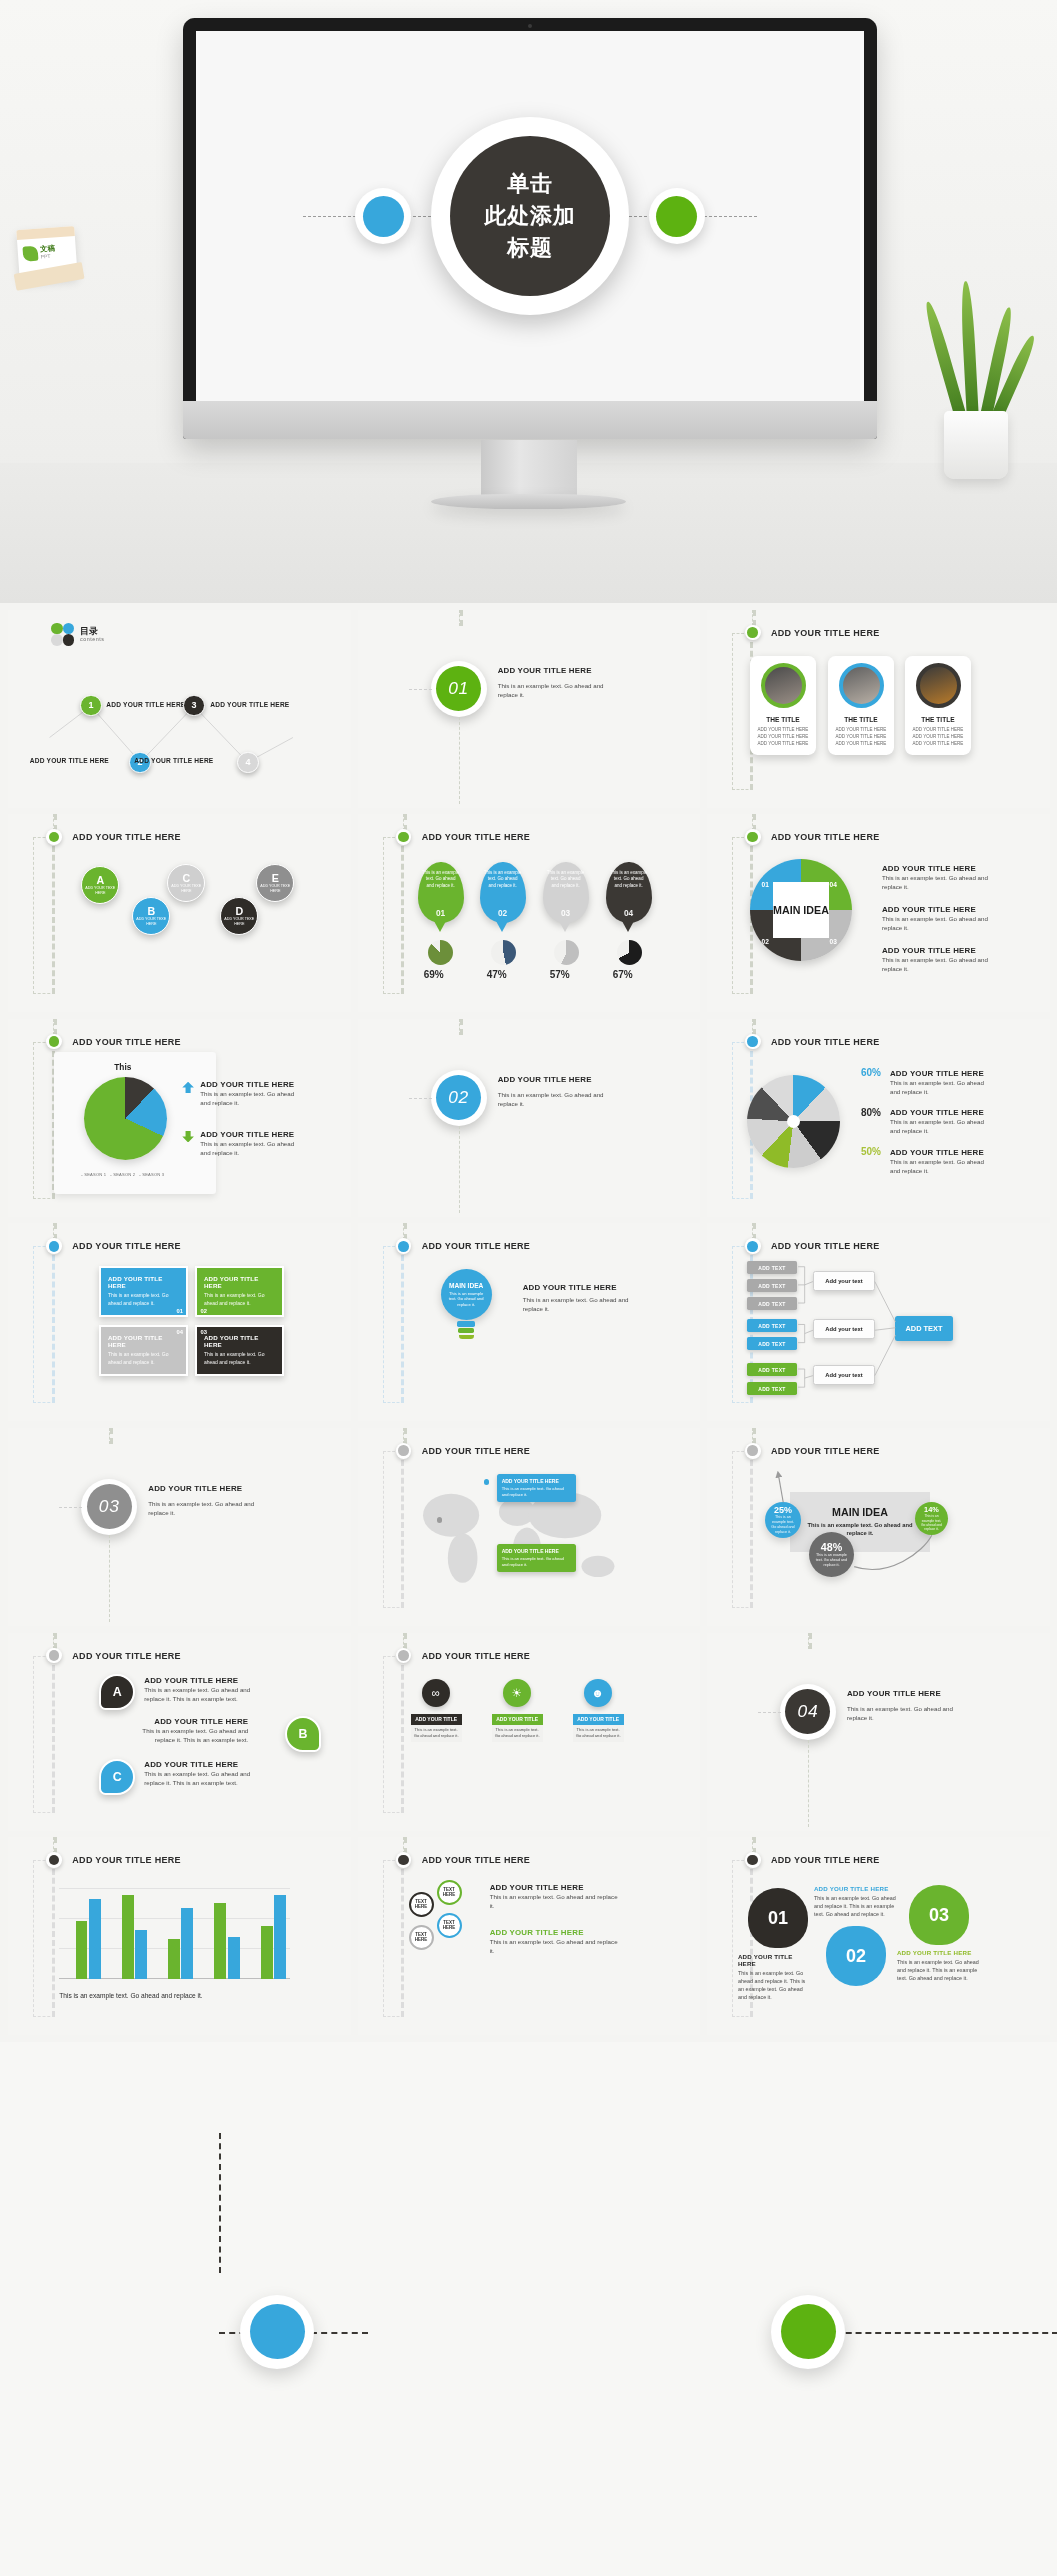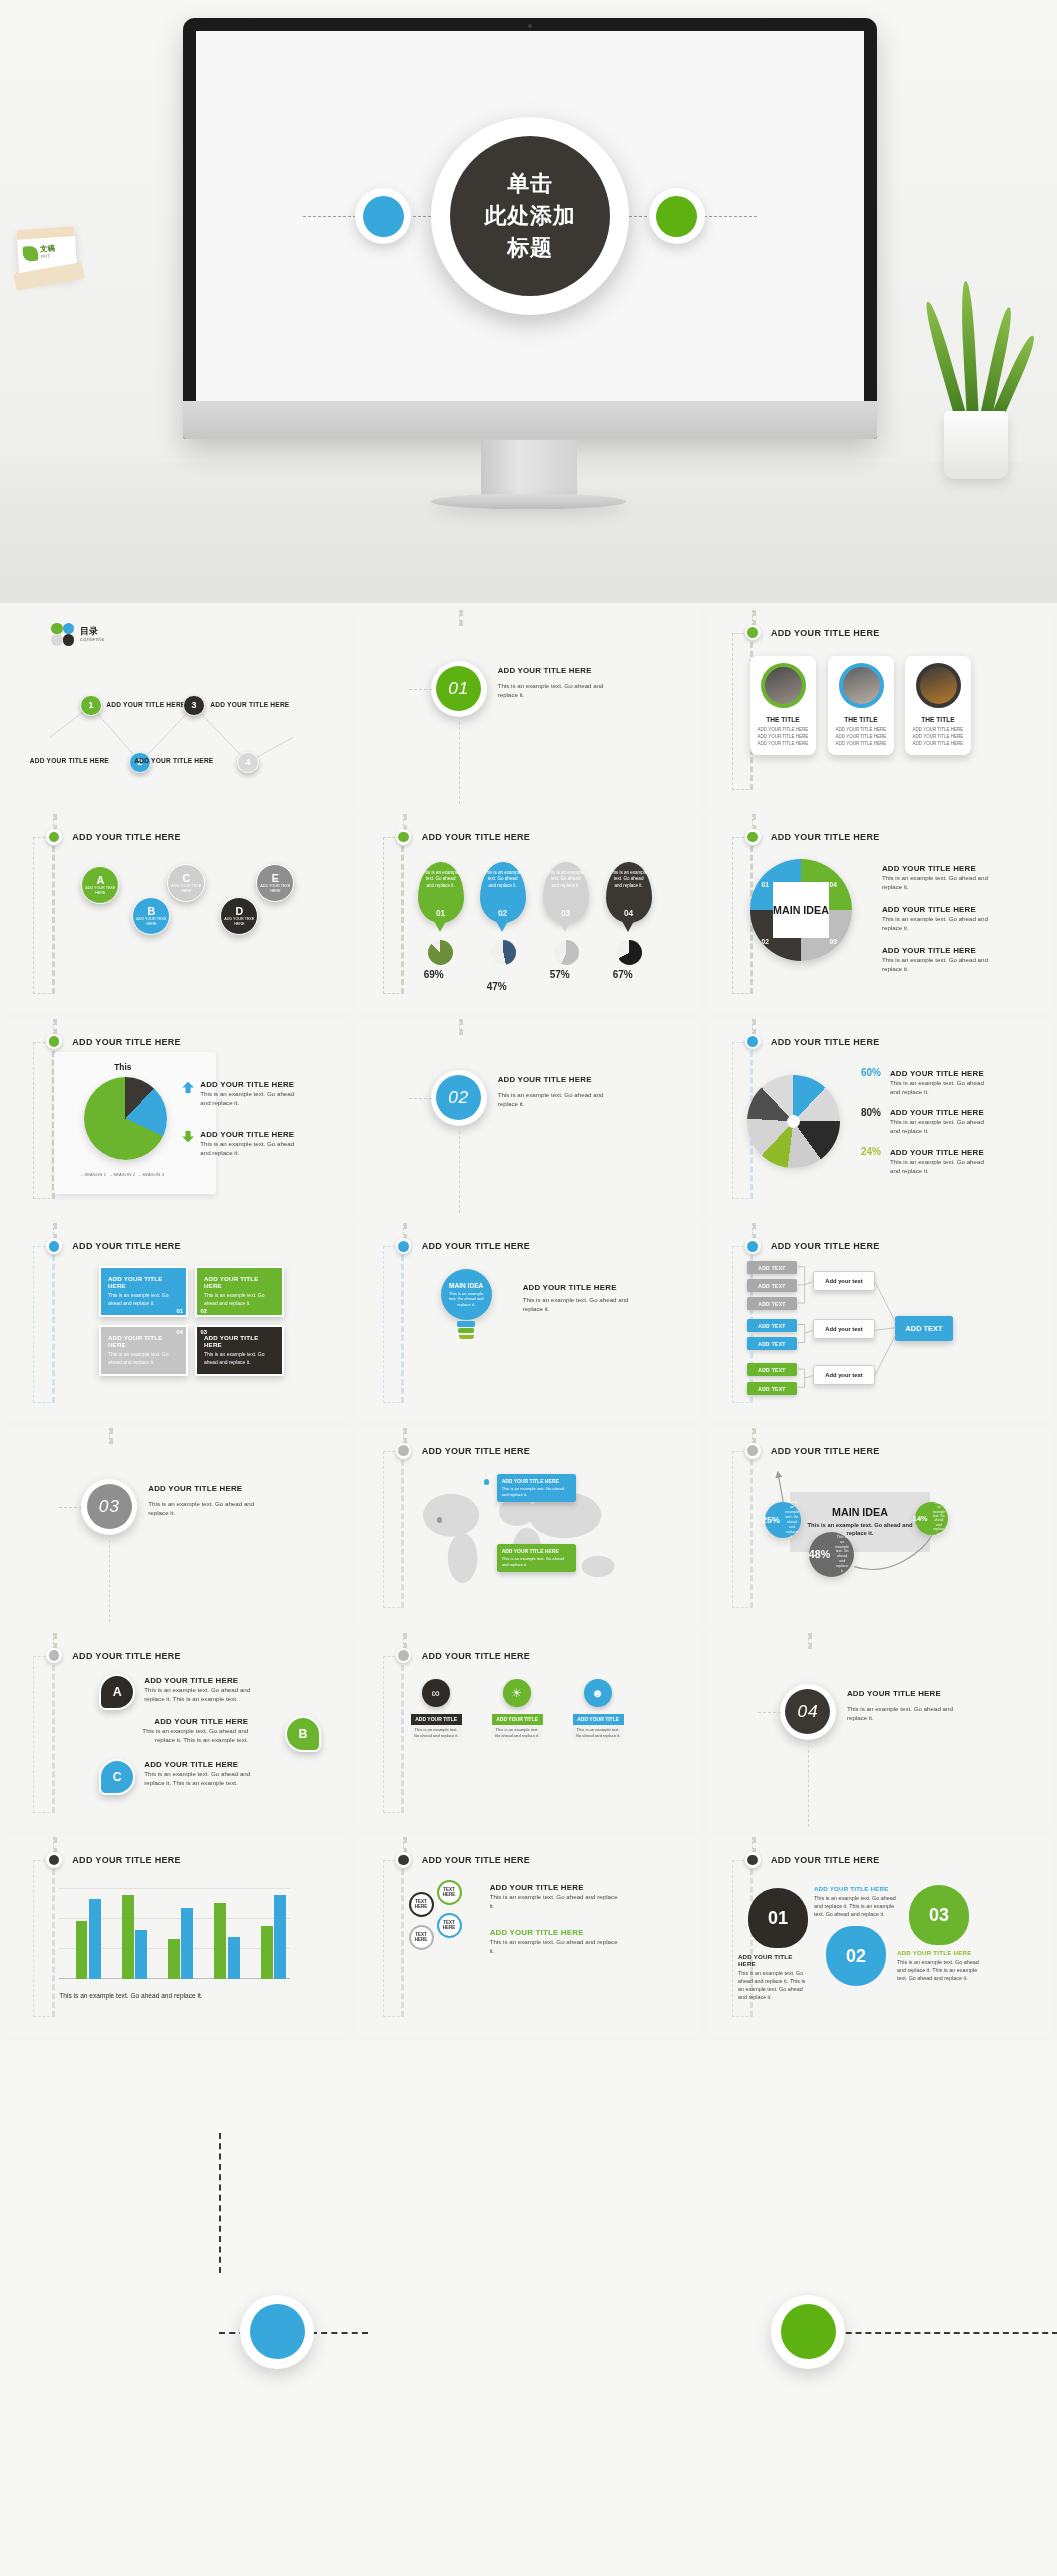--- a/index.html
+++ b/index.html
@@ -105,21 +105,21 @@
   .tagbox { position:absolute; width:50px; height:12.4px; border-radius:1.7px; color:#fff; font-size:5px; font-weight:bold;
     display:flex; align-items:center; justify-content:center; letter-spacing:0.3px; box-shadow:0 1.7px 4.1px rgba(0,0,0,.18); }
   .midbox { position:absolute; width:62px; height:20px; background:#fdfdfd; border:1.7px solid #cfcfcf; border-radius:2.5px;
     display:flex; align-items:center; justify-content:center; font-size:5.8px; font-weight:bold; color:#222; box-shadow:0 2.5px 5px rgba(0,0,0,.15); }
 
   .bulb { position:absolute; width:51px; height:51px; border-radius:50%; background:#37a7dc; color:#fff;
     display:flex; flex-direction:column; align-items:center; justify-content:center; padding:0 6.6px; text-align:center;
     box-shadow:0 3.3px 8.3px rgba(0,0,0,.18); }
   .bulb .h { font-size:6.6px; font-weight:bold; } .bulb .p { font-size:4.1px; line-height:1.4; margin-top:1.7px; }
 
-  .dash-circle { position:absolute; border-radius:50%; display:flex; flex-direction:row; align-items:center;
+  .dash-circle { position:absolute; border-radius:50%; display:flex; flex-direction:column; align-items:center;
     justify-content:center; color:#fff; text-align:center; box-shadow:0 3.3px 8.3px rgba(0,0,0,.17); }
   .dash-circle .v { font-weight:bold; } .dash-circle .d { font-size:3.7px; line-height:1.35; padding:0 5px; opacity:.92; }
 
   .abc { position:absolute; width:36px; height:36px; border-radius:50% 50% 50% 6.6px; color:#fff; font-size:12.4px; font-weight:bold;
     display:flex; align-items:center; justify-content:center; border:2.5px solid #fff; box-shadow:0 3.3px 7.4px rgba(0,0,0,.2); }
 
   .icon-circ { position:absolute; width:28px; height:28px; border-radius:50%; display:flex; align-items:center;
     justify-content:center; color:#fff; font-size:11.6px; box-shadow:0 2.5px 5.8px rgba(0,0,0,.2); }
   .ribbon { position:absolute; width:51px; }
   .ribbon .h { font-size:5px; font-weight:bold; color:#fff; text-align:center; padding:2.5px 0; }
@@ -324,21 +324,21 @@
       <div class="n" style="color:#fff">01</div>
     </div>
     <div class="pie-mini" style="left:70px;top:126px;background:conic-gradient(#6c8f3a 0 87%,#f0f0ee 87% 100%)"></div>
     <div class="pct" style="left:66px;top:155px">69%</div>
 
     <div class="bal" style="left:122px;top:48px;background:#37a7dc;color:#37a7dc">
       <div class="t" style="color:#fff">This is an example text. Go ahead and replace it.</div>
       <div class="n" style="color:#fff">02</div>
     </div>
     <div class="pie-mini" style="left:133px;top:126px;background:conic-gradient(#3b5878 0 47%,#f0f0ee 47% 100%)"></div>
-    <div class="pct" style="left:129px;top:167px">47%</div>
+    <div class="pct" style="left:129px;top:155px">47%</div>
 
     <div class="bal" style="left:185px;top:48px;background:#d2d2d2;color:#d2d2d2">
       <div class="t" style="color:#fff">This is an example text. Go ahead and replace it.</div>
       <div class="n" style="color:#fff">03</div>
     </div>
     <div class="pie-mini" style="left:196px;top:126px;background:conic-gradient(#bfbfbf 0 57%,#f0f0ee 57% 100%)"></div>
     <div class="pct" style="left:192px;top:155px">57%</div>
 
     <div class="bal" style="left:248px;top:48px;background:#3b3834;color:#3b3834">
       <div class="t" style="color:#fff">This is an example text. Go ahead and replace it.</div>
@@ -427,21 +427,21 @@
     <div style="position:absolute;left:154px;top:48px;font-size:10px;font-weight:bold;color:#37a7dc">60%</div>
     <div style="position:absolute;left:183px;top:50px">
       <div class="sub-h">ADD YOUR  TITLE HERE</div>
       <div class="body-txt" style="width:98px">This is an example text. Go ahead and replace it.</div>
     </div>
     <div style="position:absolute;left:154px;top:88px;font-size:10px;font-weight:bold;color:#2b2b2b">80%</div>
     <div style="position:absolute;left:183px;top:89px">
       <div class="sub-h">ADD YOUR  TITLE HERE</div>
       <div class="body-txt" style="width:98px">This is an example text. Go ahead and replace it.</div>
     </div>
-    <div style="position:absolute;left:154px;top:127px;font-size:10px;font-weight:bold;color:#a8c23a">24%</div>
+    <div style="position:absolute;left:154px;top:127px;font-size:10px;font-weight:bold;color:#a8c23a">50%</div>
     <div style="position:absolute;left:183px;top:129px">
       <div class="sub-h">ADD YOUR  TITLE HERE</div>
       <div class="body-txt" style="width:98px">This is an example text. Go ahead and replace it.</div>
     </div>
   </div>
 
   <div class="thumb">
     <div class="conn-v conn"></div>
     <div class="conn conn-box" style="border-color:#cfe2ee"></div>
     <div class="th-bullet bi-blue">

